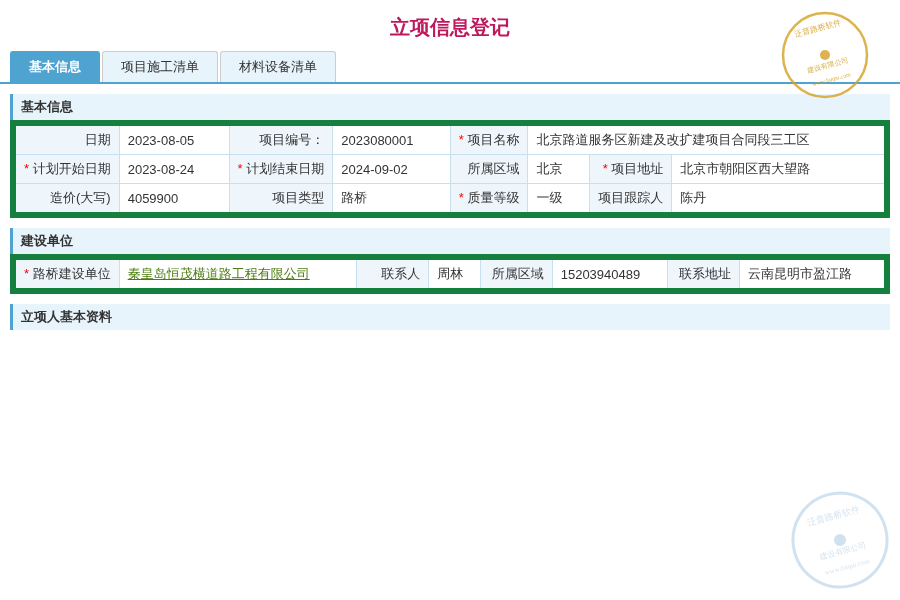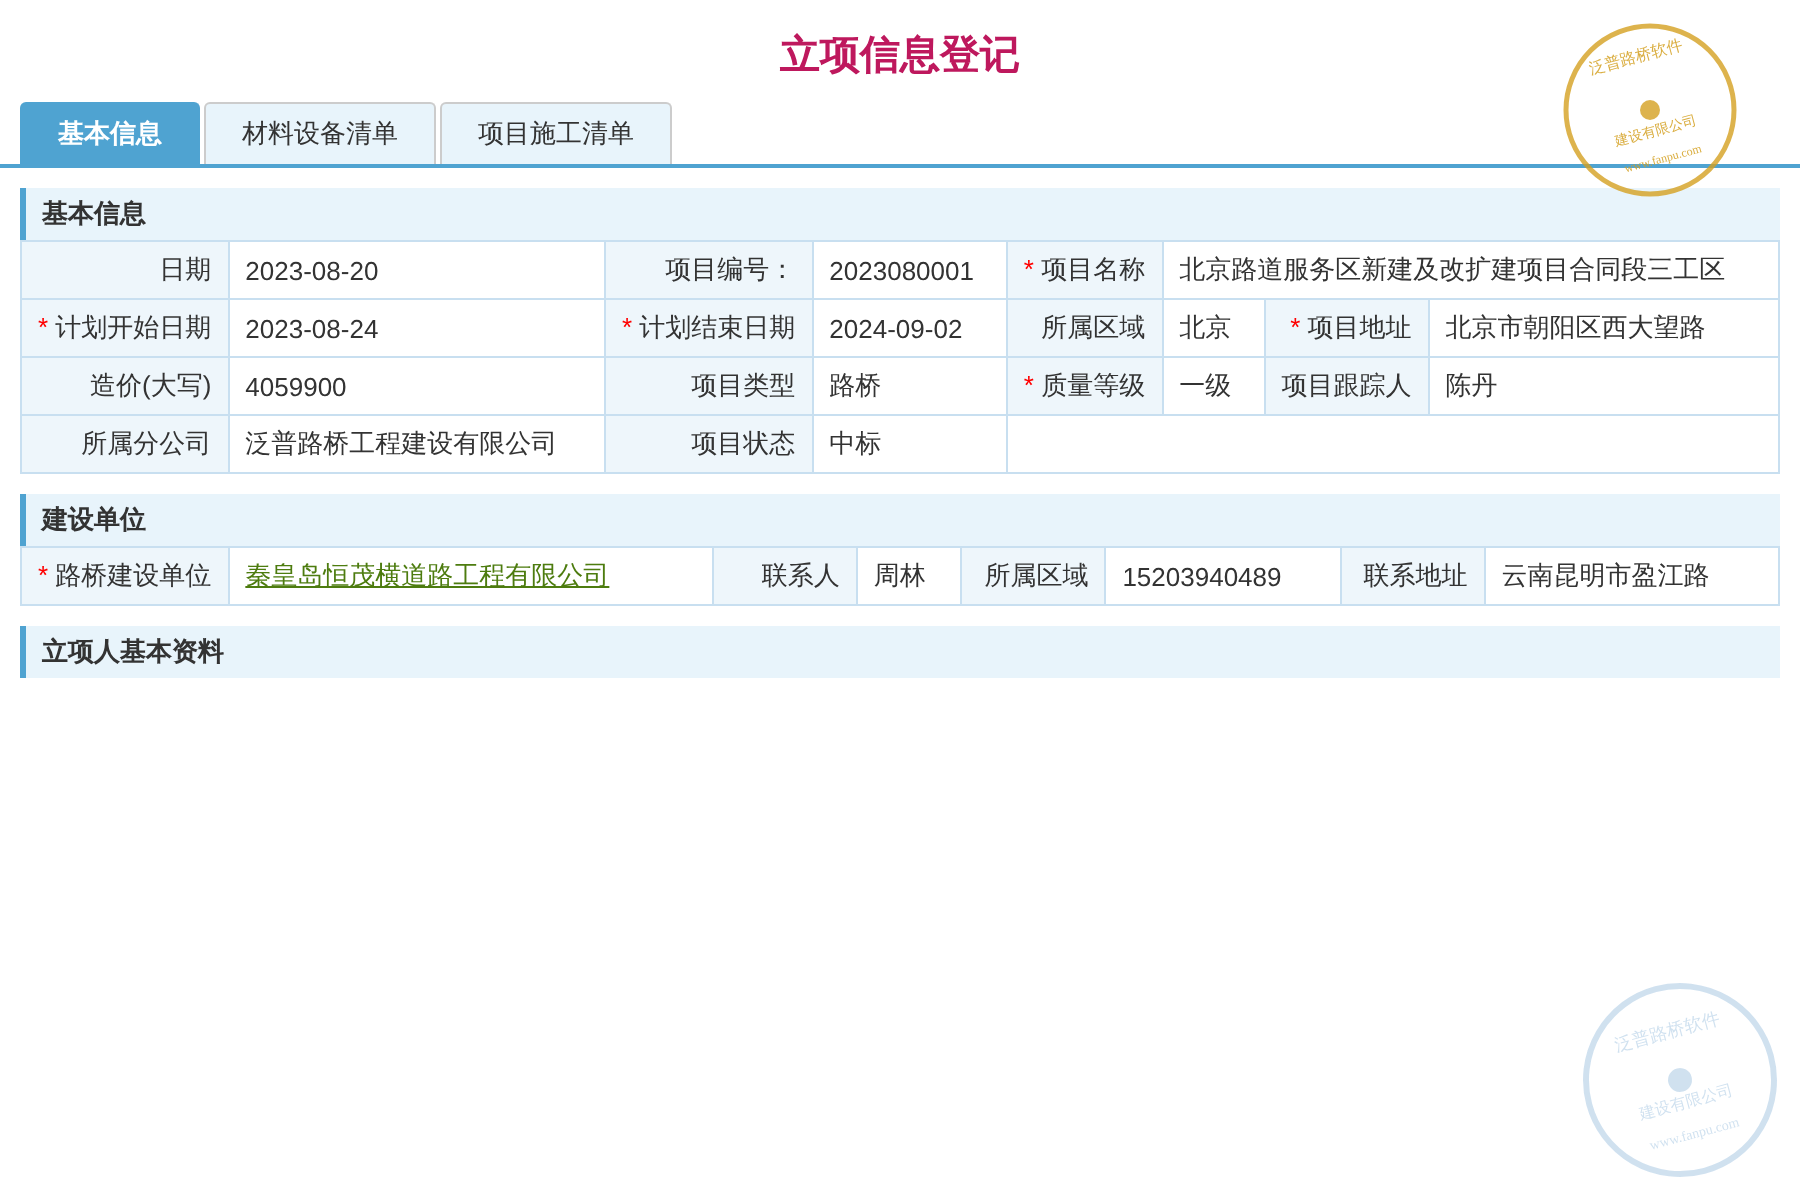--- a/index.html
+++ b/index.html
@@ -56,21 +56,21 @@
       font-weight: bold;
       color: #333;
       padding: 4px 8px;
       background: #e8f4fb;
       border-left: 3px solid #4fa3d1;
       margin-bottom: 0;
     }
     .info-table {
       width: 100%;
       border-collapse: collapse;
-      border: 1px solid #15803d;
+      border: 6px solid #15803d;
     }
     .info-table td {
       border: 1px solid #c8dff0;
       padding: 5px 8px;
       color: #333;
       font-size: 13px;
       vertical-align: middle;
     }
     .label-cell {
       background: #eef6fb;
@@ -116,32 +116,32 @@
       <text x="45" y="72" text-anchor="middle" fill="#d4a020" font-size="6" font-family="Microsoft YaHei" opacity="0.85" transform="rotate(-15 45 45)">www.fanpu.com</text>
 
       <path id="topArc" d="M 10,45 A 35,35 0 0,1 80,45" fill="none"></path>
     </svg>
   </div>
 
   <div class="page-title">立项信息登记</div>
 
   <div class="tabs-bar">
     <div class="tab-item active">基本信息</div>
+    <div class="tab-item">项目施工清单</div>
     <div class="tab-item">材料设备清单</div>
-    <div class="tab-item">项目施工清单</div>
   </div>
 
   <div class="section">
     <div class="section-title">基本信息</div>
     <table class="info-table">
       <tbody>
 
         <tr>
           <td class="label-cell">日期</td>
-          <td class="value-cell">2023-08-20</td>
+          <td class="value-cell">2023-08-05</td>
           <td class="label-cell">项目编号：</td>
           <td class="value-cell">2023080001</td>
           <td class="label-cell required-label">项目名称</td>
           <td class="value-cell" colspan="3">北京路道服务区新建及改扩建项目合同段三工区</td>
         </tr>
 
         <tr>
           <td class="label-cell required-label">计划开始日期</td>
           <td class="value-cell">2023-08-24</td>
           <td class="label-cell required-label">计划结束日期</td>
@@ -157,27 +157,20 @@
           <td class="label-cell">造价(大写)</td>
           <td class="value-cell">4059900</td>
           <td class="label-cell">项目类型</td>
           <td class="value-cell">路桥</td>
           <td class="label-cell required-label">质量等级</td>
           <td class="value-cell">一级</td>
           <td class="label-cell">项目跟踪人</td>
           <td class="value-cell">陈丹</td>
         </tr>
 
-        <tr>
-          <td class="label-cell">所属分公司</td>
-          <td class="value-cell">泛普路桥工程建设有限公司</td>
-          <td class="label-cell">项目状态</td>
-          <td class="value-cell">中标</td>
-          <td class="value-cell" colspan="4"></td>
-        </tr>
       </tbody>
     </table>
   </div>
 
   <div class="section">
     <div class="section-title">建设单位</div>
     <table class="info-table">
       <tbody>
         <tr>
           <td class="label-cell required-label">路桥建设单位</td>

